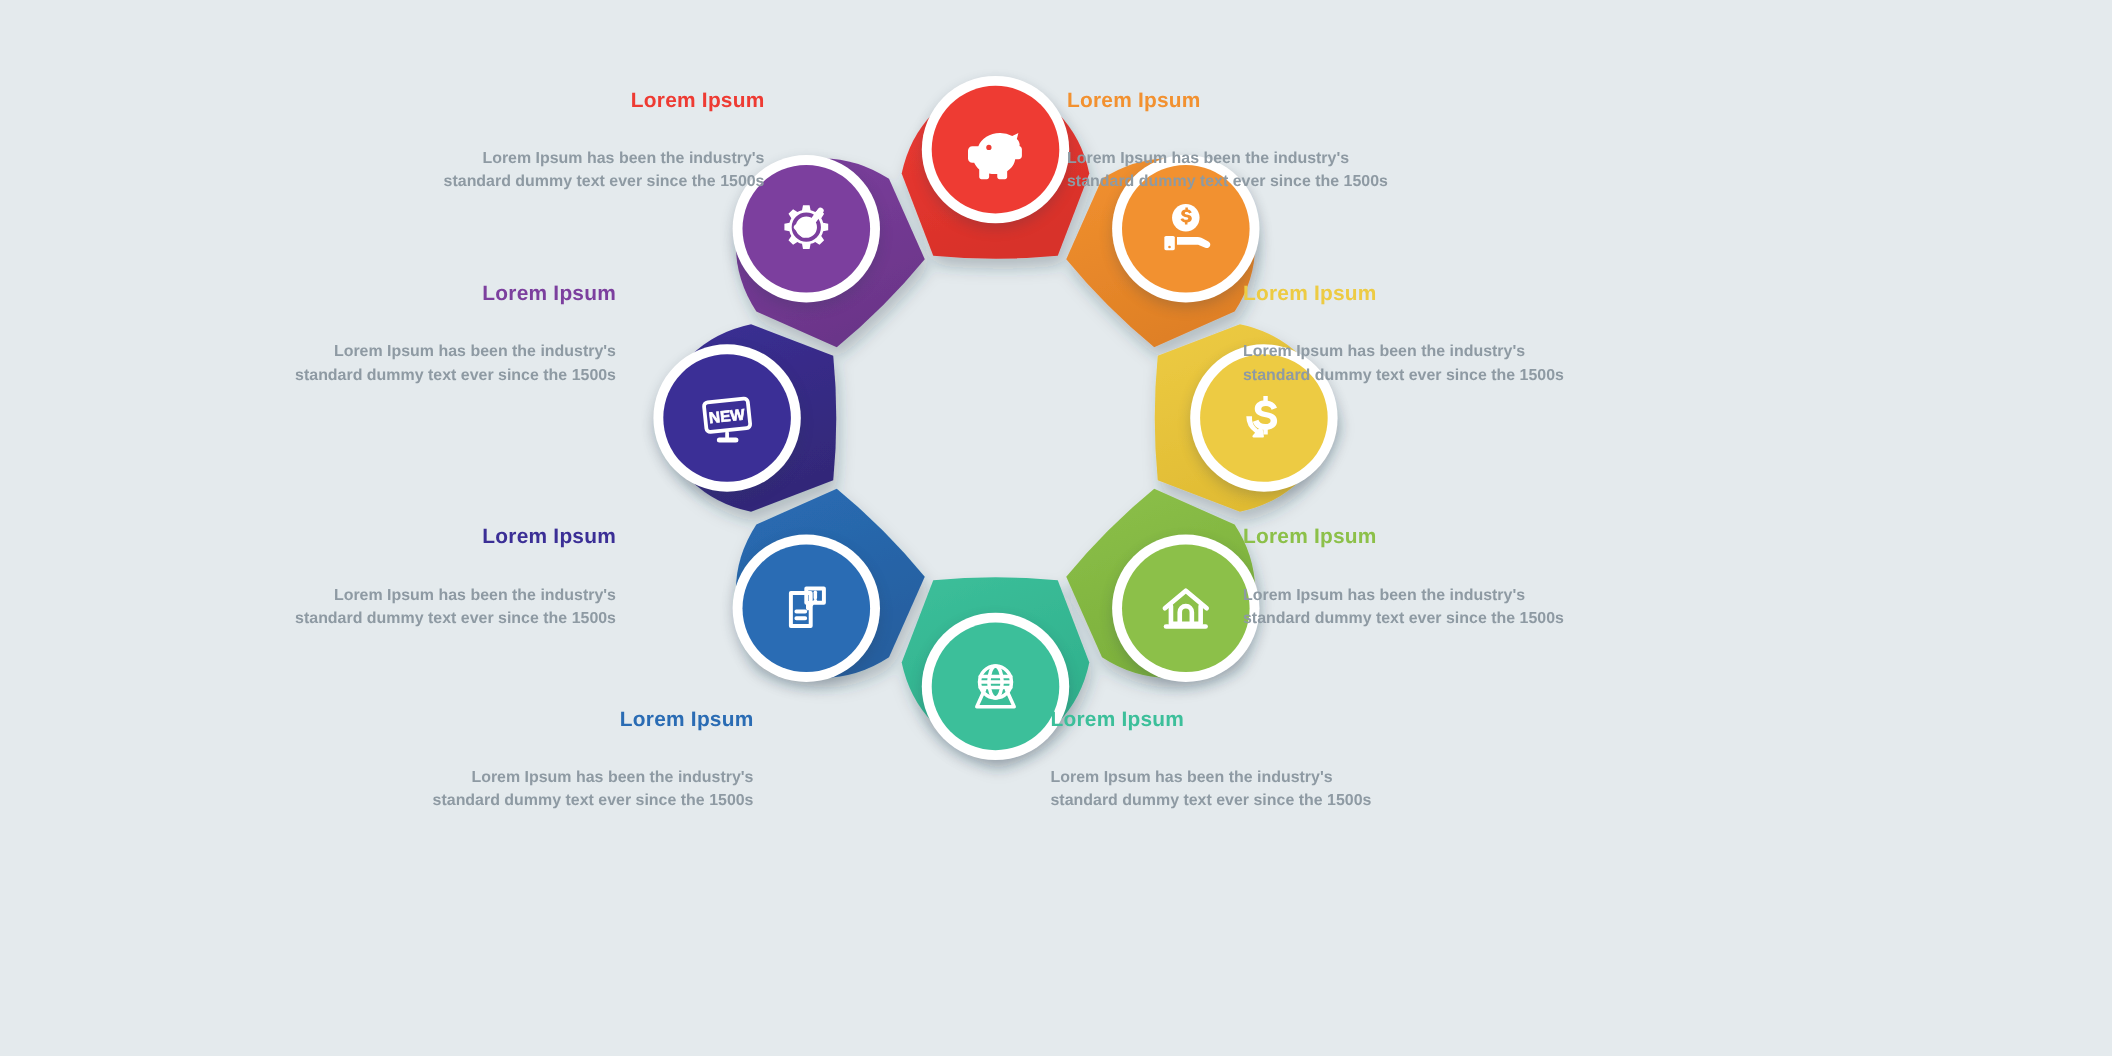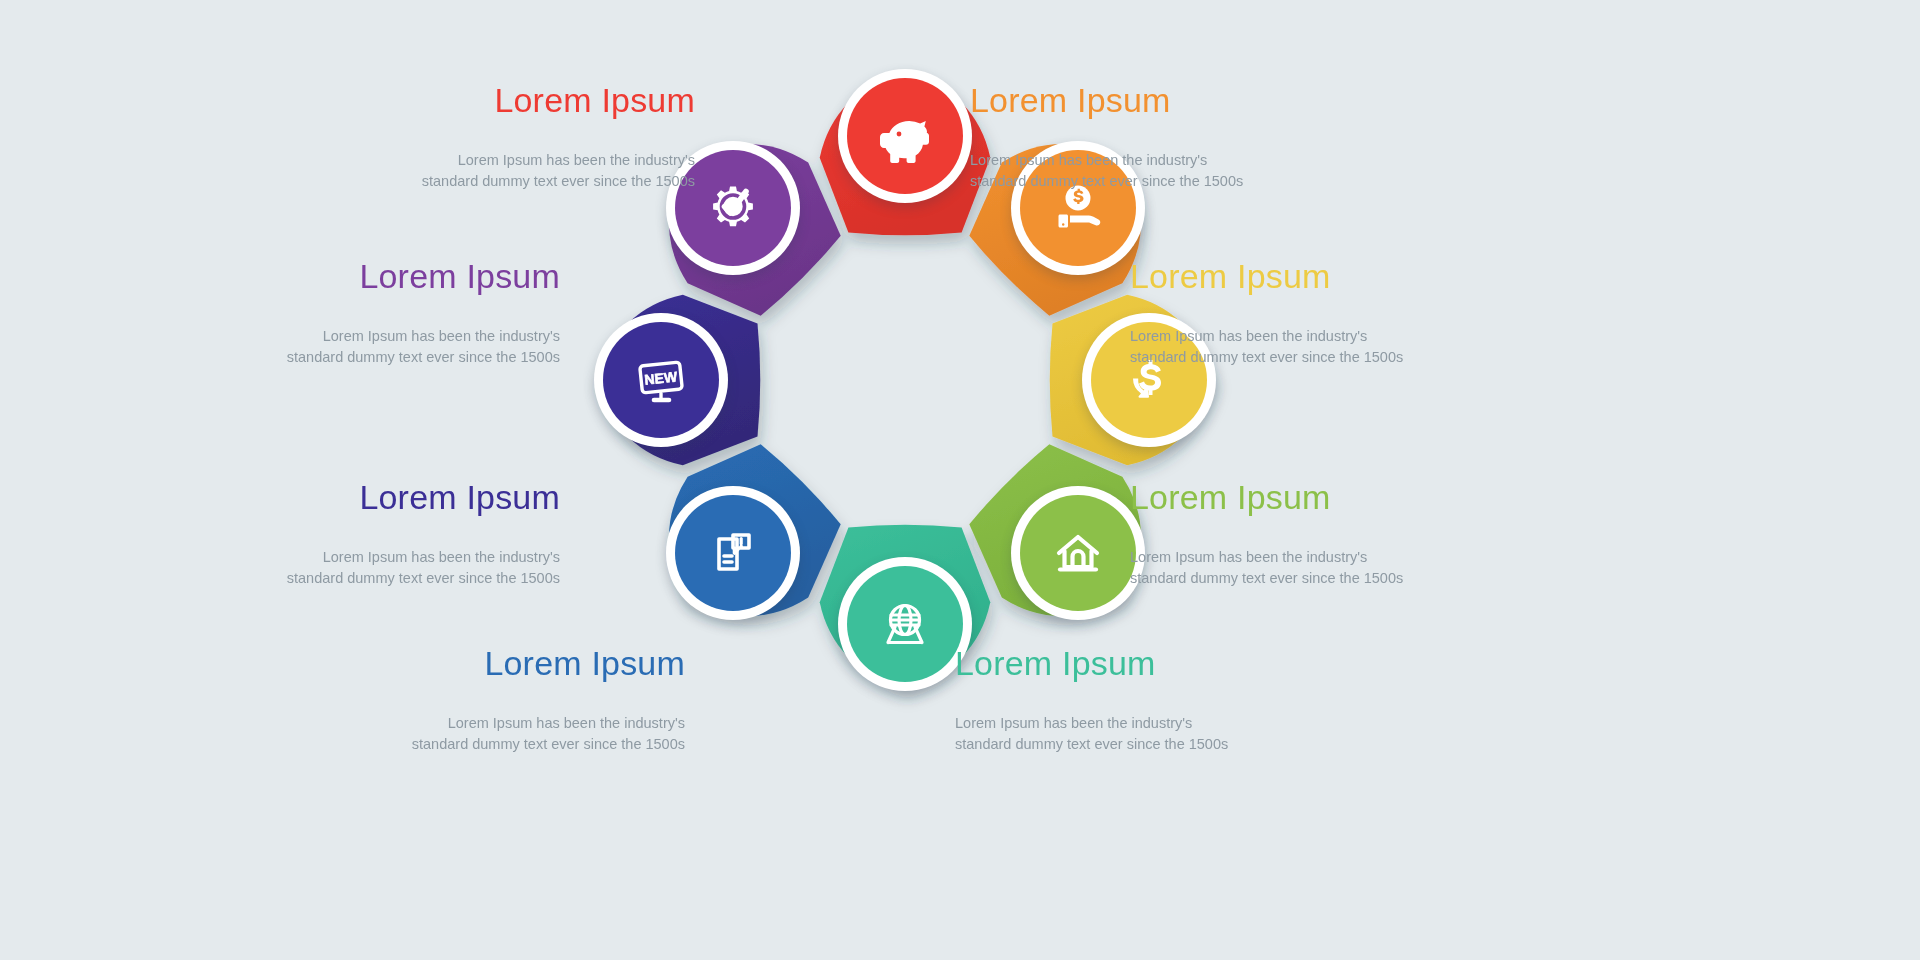--- a/index.html
+++ b/index.html
@@ -32,32 +32,32 @@
   .bubble .disc {
     width:116px; height:116px;
     border-radius:50%;
     display:flex; align-items:center; justify-content:center;
   }
   .bubble .disc svg { width:60px; height:60px; display:block; }
 
   
   .block { position:absolute; width:330px; }
   .block .ttl {
-    font-size:34px;
+    font-size:19px;
     line-height:1.1;
-    font-weight:400;
+    font-weight:700;
     letter-spacing:.2px;
     margin-bottom:9px;
     white-space:nowrap;
   }
   .block .sub {
     font-size:14.5px;
     line-height:1.45;
     color:#8e9aa3;
-    font-weight:400;
+    font-weight:700;
     margin-top:31px;
   }
   .block.right { text-align:left; }
   .block.left  { text-align:right; }
 </style>
 </head>
 <body style="background: rgb(228, 234, 237);">
 
 <div id="stage">
 

